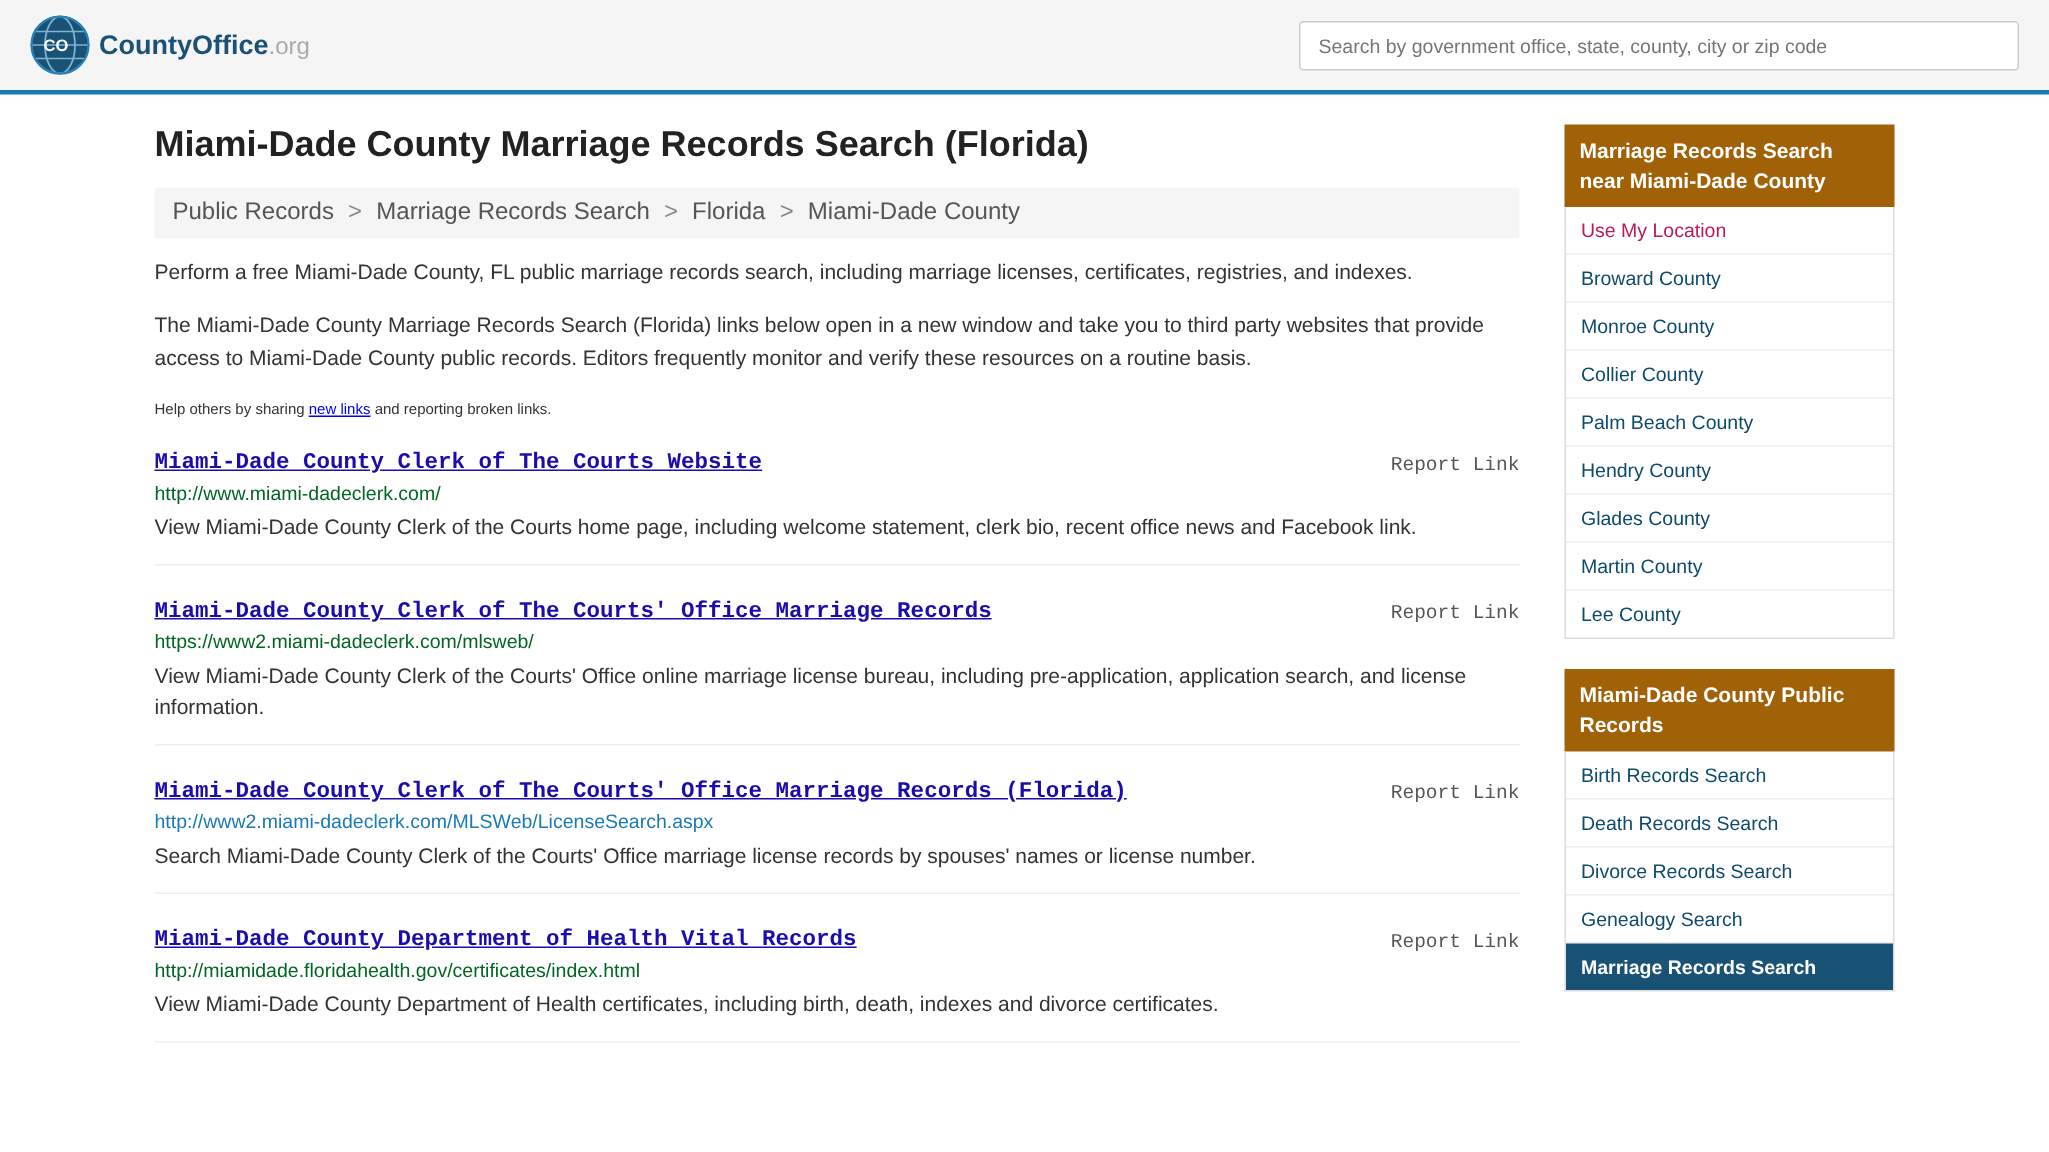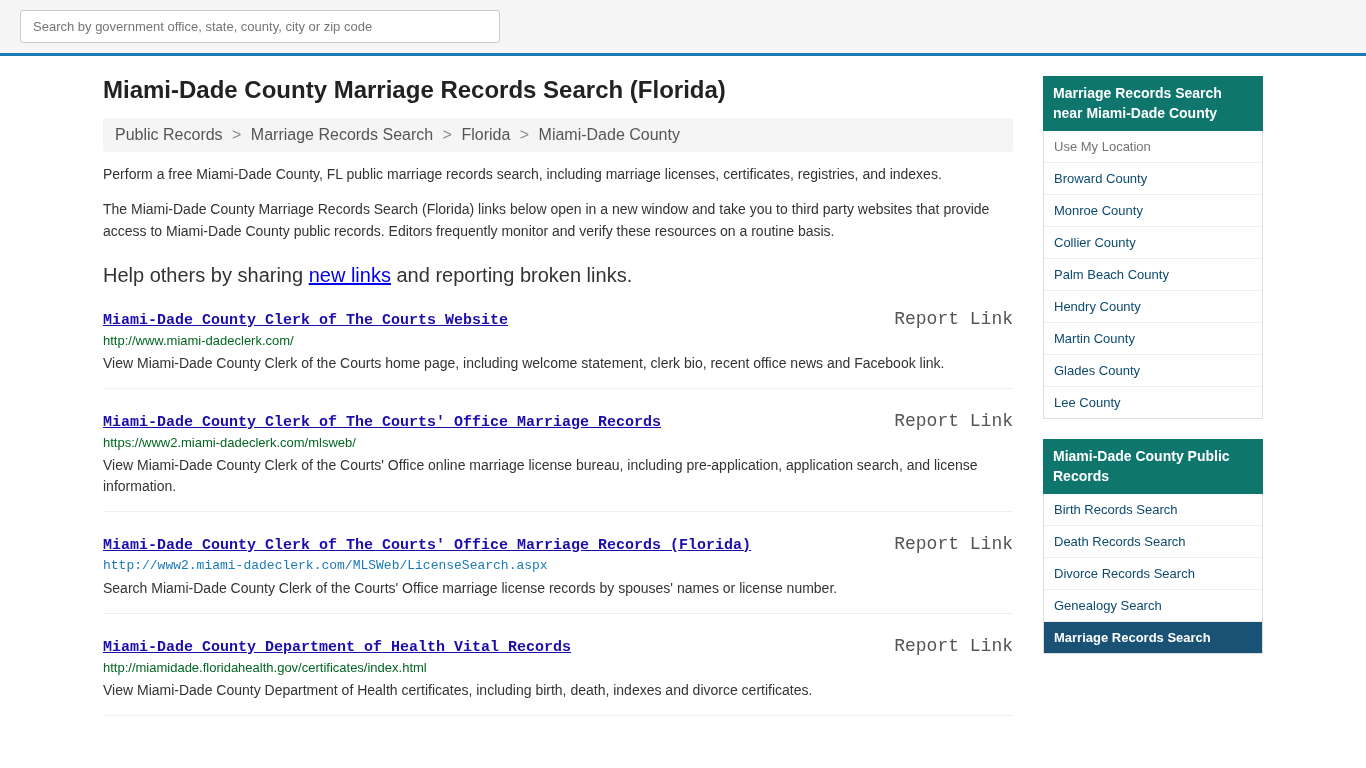--- a/index.html
+++ b/index.html
@@ -81,50 +81,50 @@
       font-family: Liberation Mono, monospace;
     }
     .result-title {
       font-size: 15px;
       font-weight: bold;
       color: #1a0dab;
       text-decoration: underline;
       cursor: pointer;
     }
     .report-link {
-      font-size: 18px;
+      font-size: 13px;
       color: #555;
       white-space: nowrap;
       margin-left: 10px;
       cursor: pointer;
     }
     .result-url {
       font-size: 13px;
       margin-bottom: 5px;
     }
     .result-url.green { color: #006621; }
-    .result-url.blue { color: #1a7ab5; font-family: Liberation Mono, monospace; }
+    .result-url.blue { color: #1a7ab5; }
     .result-desc {
       font-size: 14px;
       line-height: 1.5;
       color: #333;
     }
 
     
     #sidebar {
       width: 220px;
       flex-shrink: 0;
     }
 
     .sidebar-section {
       margin-bottom: 20px;
     }
 
     .sidebar-heading {
-      background: #0f766e;
+      background: #a16207;
       color: #fff;
       font-size: 14px;
       font-weight: bold;
       padding: 8px 10px;
       margin-bottom: 0;
       line-height: 1.4;
     }
 
     .sidebar-list {
       list-style: none;
@@ -138,33 +138,48 @@
       border-bottom: none;
     }
     .sidebar-list li a {
       display: block;
       padding: 8px 10px;
       color: #0c4a6e;
       text-decoration: none;
       font-size: 13px;
     }
     .sidebar-list li.use-location a {
-      color: #737373;
+      color: #be185d;
     }
 
     .sidebar-last-item a {
       background: #1a5276;
       color: #fff !important;
       font-weight: bold;
     }
   </style>
 </head>
 <body>
 
 <div id="header">
+  <div id="logo-area">
+
+    <svg id="logo-icon" width="40" height="40" viewBox="0 0 40 40">
+      <circle cx="20" cy="20" r="19" fill="#1a5276" stroke="#1a7ab5" stroke-width="1"></circle>
+      <ellipse cx="20" cy="20" rx="10" ry="19" fill="none" stroke="#7fb3d3" stroke-width="1.2"></ellipse>
+      <line x1="1" y1="20" x2="39" y2="20" stroke="#7fb3d3" stroke-width="1"></line>
+      <line x1="4" y1="11" x2="36" y2="11" stroke="#7fb3d3" stroke-width="1"></line>
+      <line x1="4" y1="29" x2="36" y2="29" stroke="#7fb3d3" stroke-width="1"></line>
+      <circle cx="20" cy="20" r="19" fill="none" stroke="#2980b9" stroke-width="1.5"></circle>
+      <text x="9" y="24" font-size="11" fill="#fff" font-family="Arial" font-weight="bold">CO</text>
+    </svg>
+    <div>
+      <span style="font-size:18px;font-weight:bold;color:#1a5276;">CountyOffice</span><span style="color:#aaa;font-size:16px;">.org</span>
+    </div>
+  </div>
   <input type="text" id="search-bar" placeholder="Search by government office, state, county, city or zip code" style="">
 </div>
 
 <div id="main-layout">
 
   <div id="content">
 
     <h1 id="page-title">Miami-Dade County Marriage Records Search (Florida)</h1>
 
     
@@ -176,21 +191,21 @@
       <a href="#">Florida</a>
       <span class="bc-sep">&gt;</span>
       <a href="#">Miami-Dade County</a>
     </div>
 
     
     <p class="intro-text" id="intro-p1">Perform a free Miami-Dade County, FL public marriage records search, including marriage licenses, certificates, registries, and indexes.</p>
     <br>
     <p class="intro-text" id="intro-p2" style="line-height:1.6;">The Miami-Dade County Marriage Records Search (Florida) links below open in a new window and take you to third party websites that provide access to Miami-Dade County public records. Editors frequently monitor and verify these resources on a routine basis.</p>
     <br>
-    <p class="share-text" id="share-p" style="margin-bottom:18px;font-size:20px;line-height:1.6;">
+    <p class="share-text" id="share-p" style="margin-bottom:18px;font-size:10px;line-height:1.6;">
       <span>Help others by sharing </span><a href="#">new links</a><span> and reporting broken links.</span>
     </p>
 
     
     <div id="results-list">
 
       <div class="result-item">
         <div class="result-header">
           <span class="result-title">Miami-Dade County Clerk of The Courts Website</span>
           <span class="report-link">Report Link</span>
@@ -246,24 +261,24 @@
         <li>
           <a href="#">Collier County</a>
         </li>
         <li>
           <a href="#">Palm Beach County</a>
         </li>
         <li>
           <a href="#">Hendry County</a>
         </li>
         <li>
+          <a href="#">Glades County</a>
+        </li>
+        <li>
           <a href="#">Martin County</a>
-        </li>
-        <li>
-          <a href="#">Glades County</a>
         </li>
         <li>
           <a href="#">Lee County</a>
         </li>
       </ul>
     </div>
 
     <div class="sidebar-section">
       <div class="sidebar-heading">Miami-Dade County Public Records</div>
       <ul class="sidebar-list">

